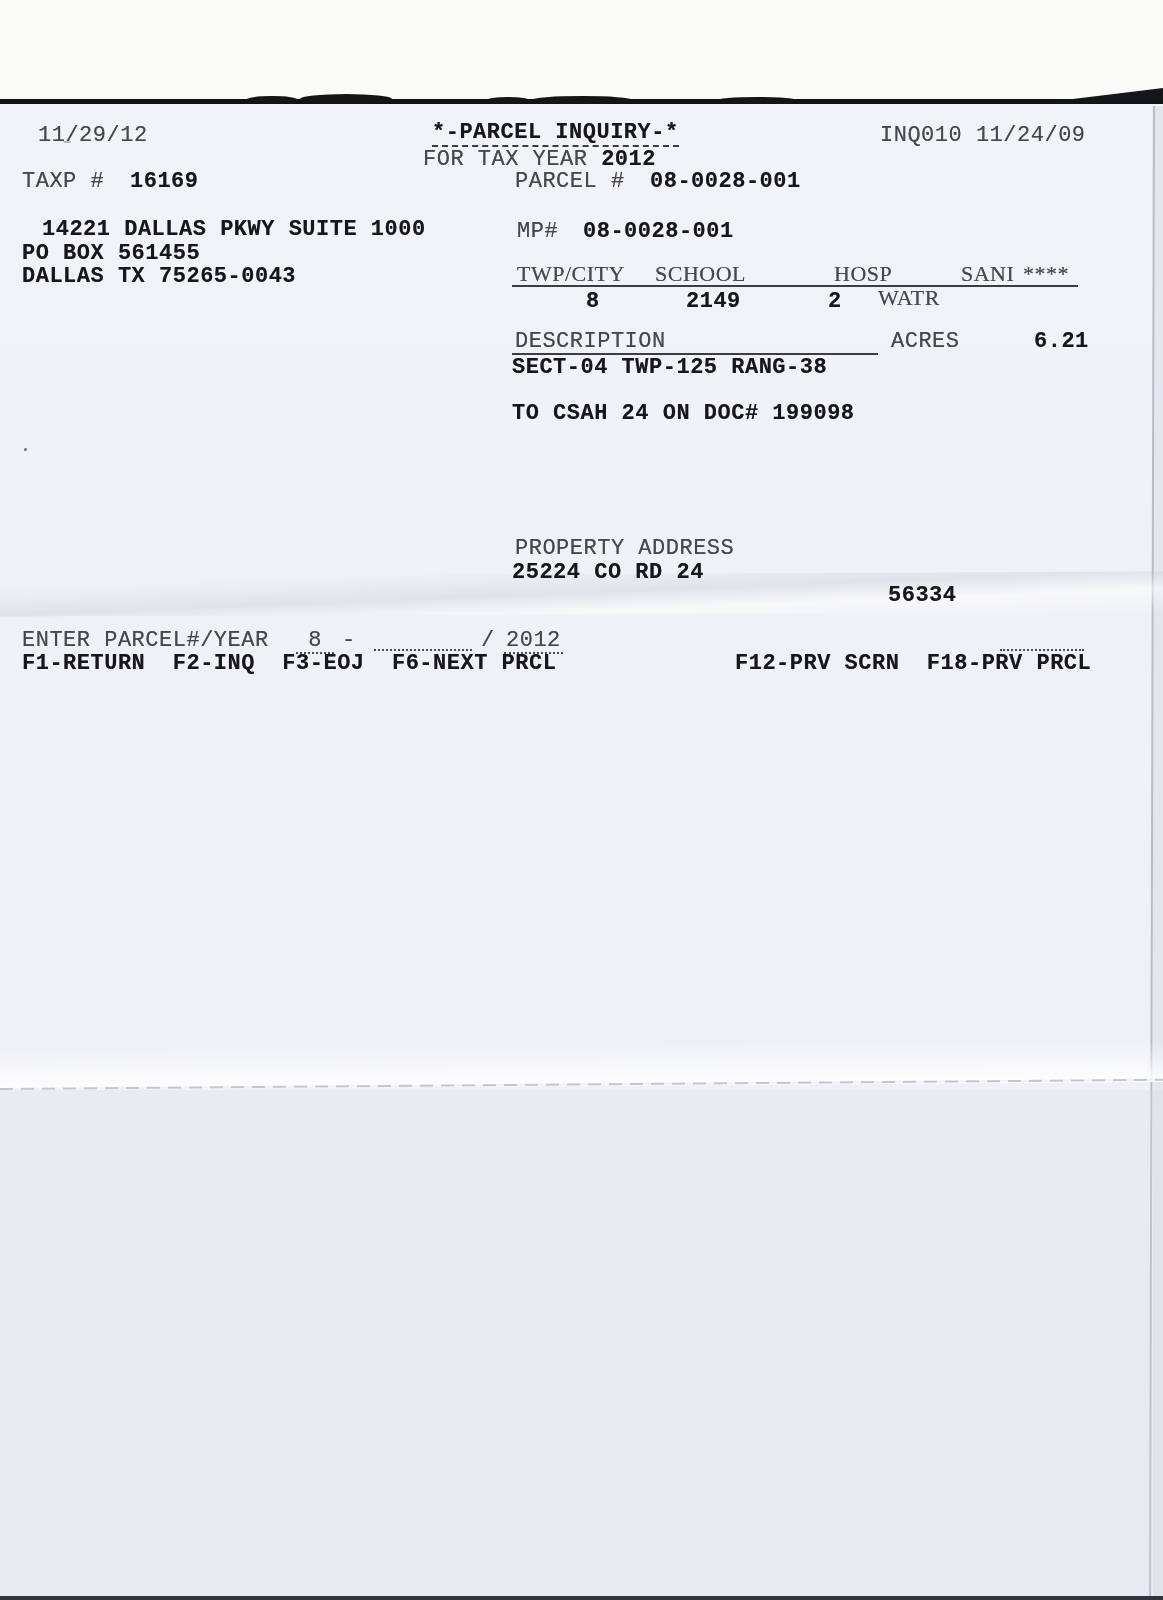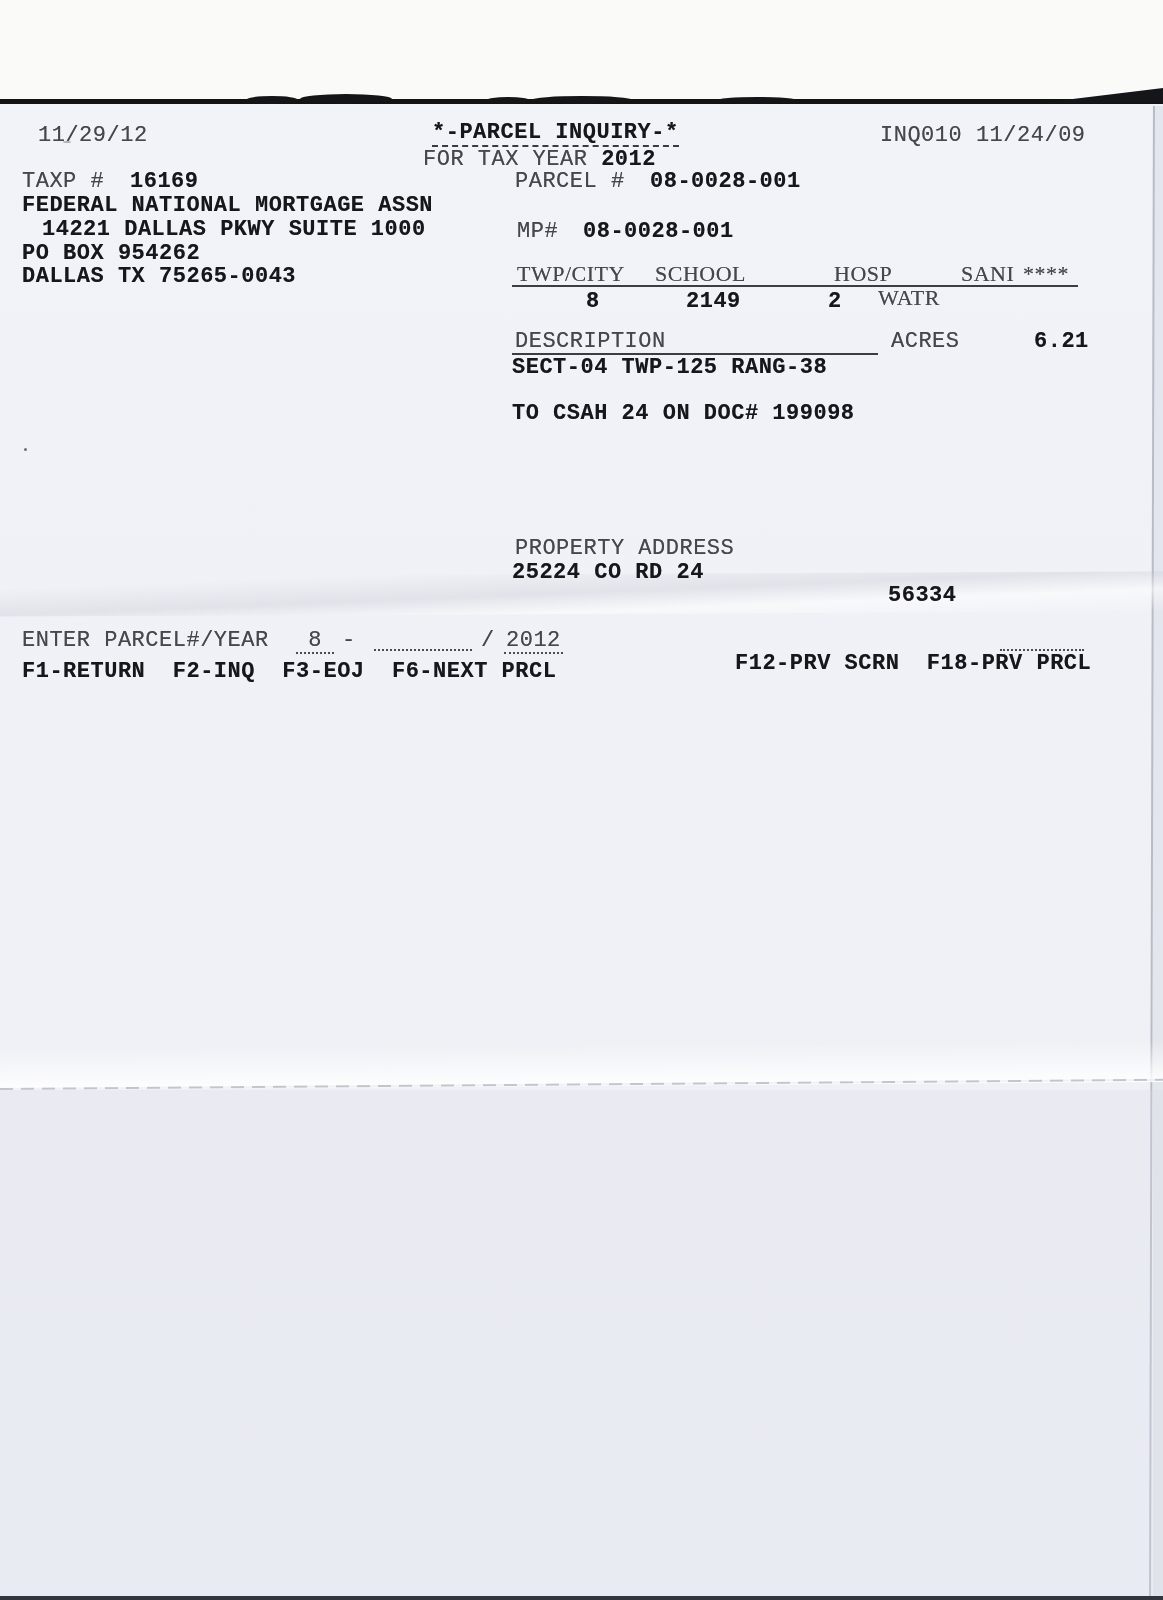--- a/index.html
+++ b/index.html
@@ -67,23 +67,22 @@
   <div class="speck" style="left:24px;top:448px;width:3px;height:3px;"></div>
   <div class="speck" style="left:63px;top:141px;width:8px;height:2px;opacity:.5;"></div>
 
   <div class="t" style="left:38px;top:124px;">11/29/12</div>
   <div class="t b title-dash" style="left:432px;top:121px;">*-PARCEL INQUIRY-*</div>
   <div class="t" style="left:880px;top:124px;">INQ010 11/24/09</div>
   <div class="t" style="left:423px;top:148px;"><span class="inline">FOR TAX YEAR </span><span class="inline b">2012</span></div>
 
   <div class="t" style="left:22px;top:170px;">TAXP #</div>
   <div class="t b" style="left:130px;top:170px;">16169</div>
-  <div class="t b" style="left:22px;top:194px;">FEDERAL NATIONAL MORTGAGE ASSN</div>
   <div class="t b" style="left:22px;top:218px;margin-left:20px;">14221 DALLAS PKWY SUITE 1000</div>
-  <div class="t b" style="left:22px;top:242px;">PO BOX 954262</div>
+  <div class="t b" style="left:22px;top:242px;">PO BOX 561455</div>
   <div class="t b" style="left:22px;top:265px;">DALLAS TX 75265-0043</div>
 
   <div class="t" style="left:515px;top:170px;">PARCEL #</div>
   <div class="t b" style="left:650px;top:170px;">08-0028-001</div>
   <div class="t" style="left:517px;top:220px;">MP#</div>
   <div class="t b" style="left:583px;top:220px;">08-0028-001</div>
 
   <div class="rule" style="left:512px;top:262px;width:566px;height:23px;font-family:Liberation Serif, serif;">
     <span class="t" style="left:5px;top:0;">TWP/CITY</span>
     <span class="t" style="left:143px;top:0;">SCHOOL</span>
@@ -109,16 +108,16 @@
   <div class="t b" style="left:888px;top:584px;">56334</div>
 
   <div class="t" style="left:22px;top:629px;">ENTER PARCEL#/YEAR</div>
   <div class="t dotted center" style="left:296px;top:629px;width:38px;">8</div>
   <div class="t" style="left:342px;top:629px;">-</div>
   <div class="t dotted" style="left:374px;top:629px;width:98px;height:20px;"></div>
   <div class="t" style="left:481px;top:629px;">/</div>
   <div class="t dotted" style="left:504px;top:629px;padding:0 2px;">2012</div>
   <div class="t dotted" style="left:1000px;top:629px;width:84px;height:20px;"></div>
 
-  <div class="t b" style="left:22px;top:652px;margin-top:8px;">F1-RETURN  F2-INQ  F3-EOJ  F6-NEXT PRCL</div>
+  <div class="t b" style="left:22px;top:652px;">F1-RETURN  F2-INQ  F3-EOJ  F6-NEXT PRCL</div>
   <div class="t b" style="left:735px;top:652px;">F12-PRV SCRN  F18-PRV PRCL</div>
 
 </div>
 
 </body></html>

